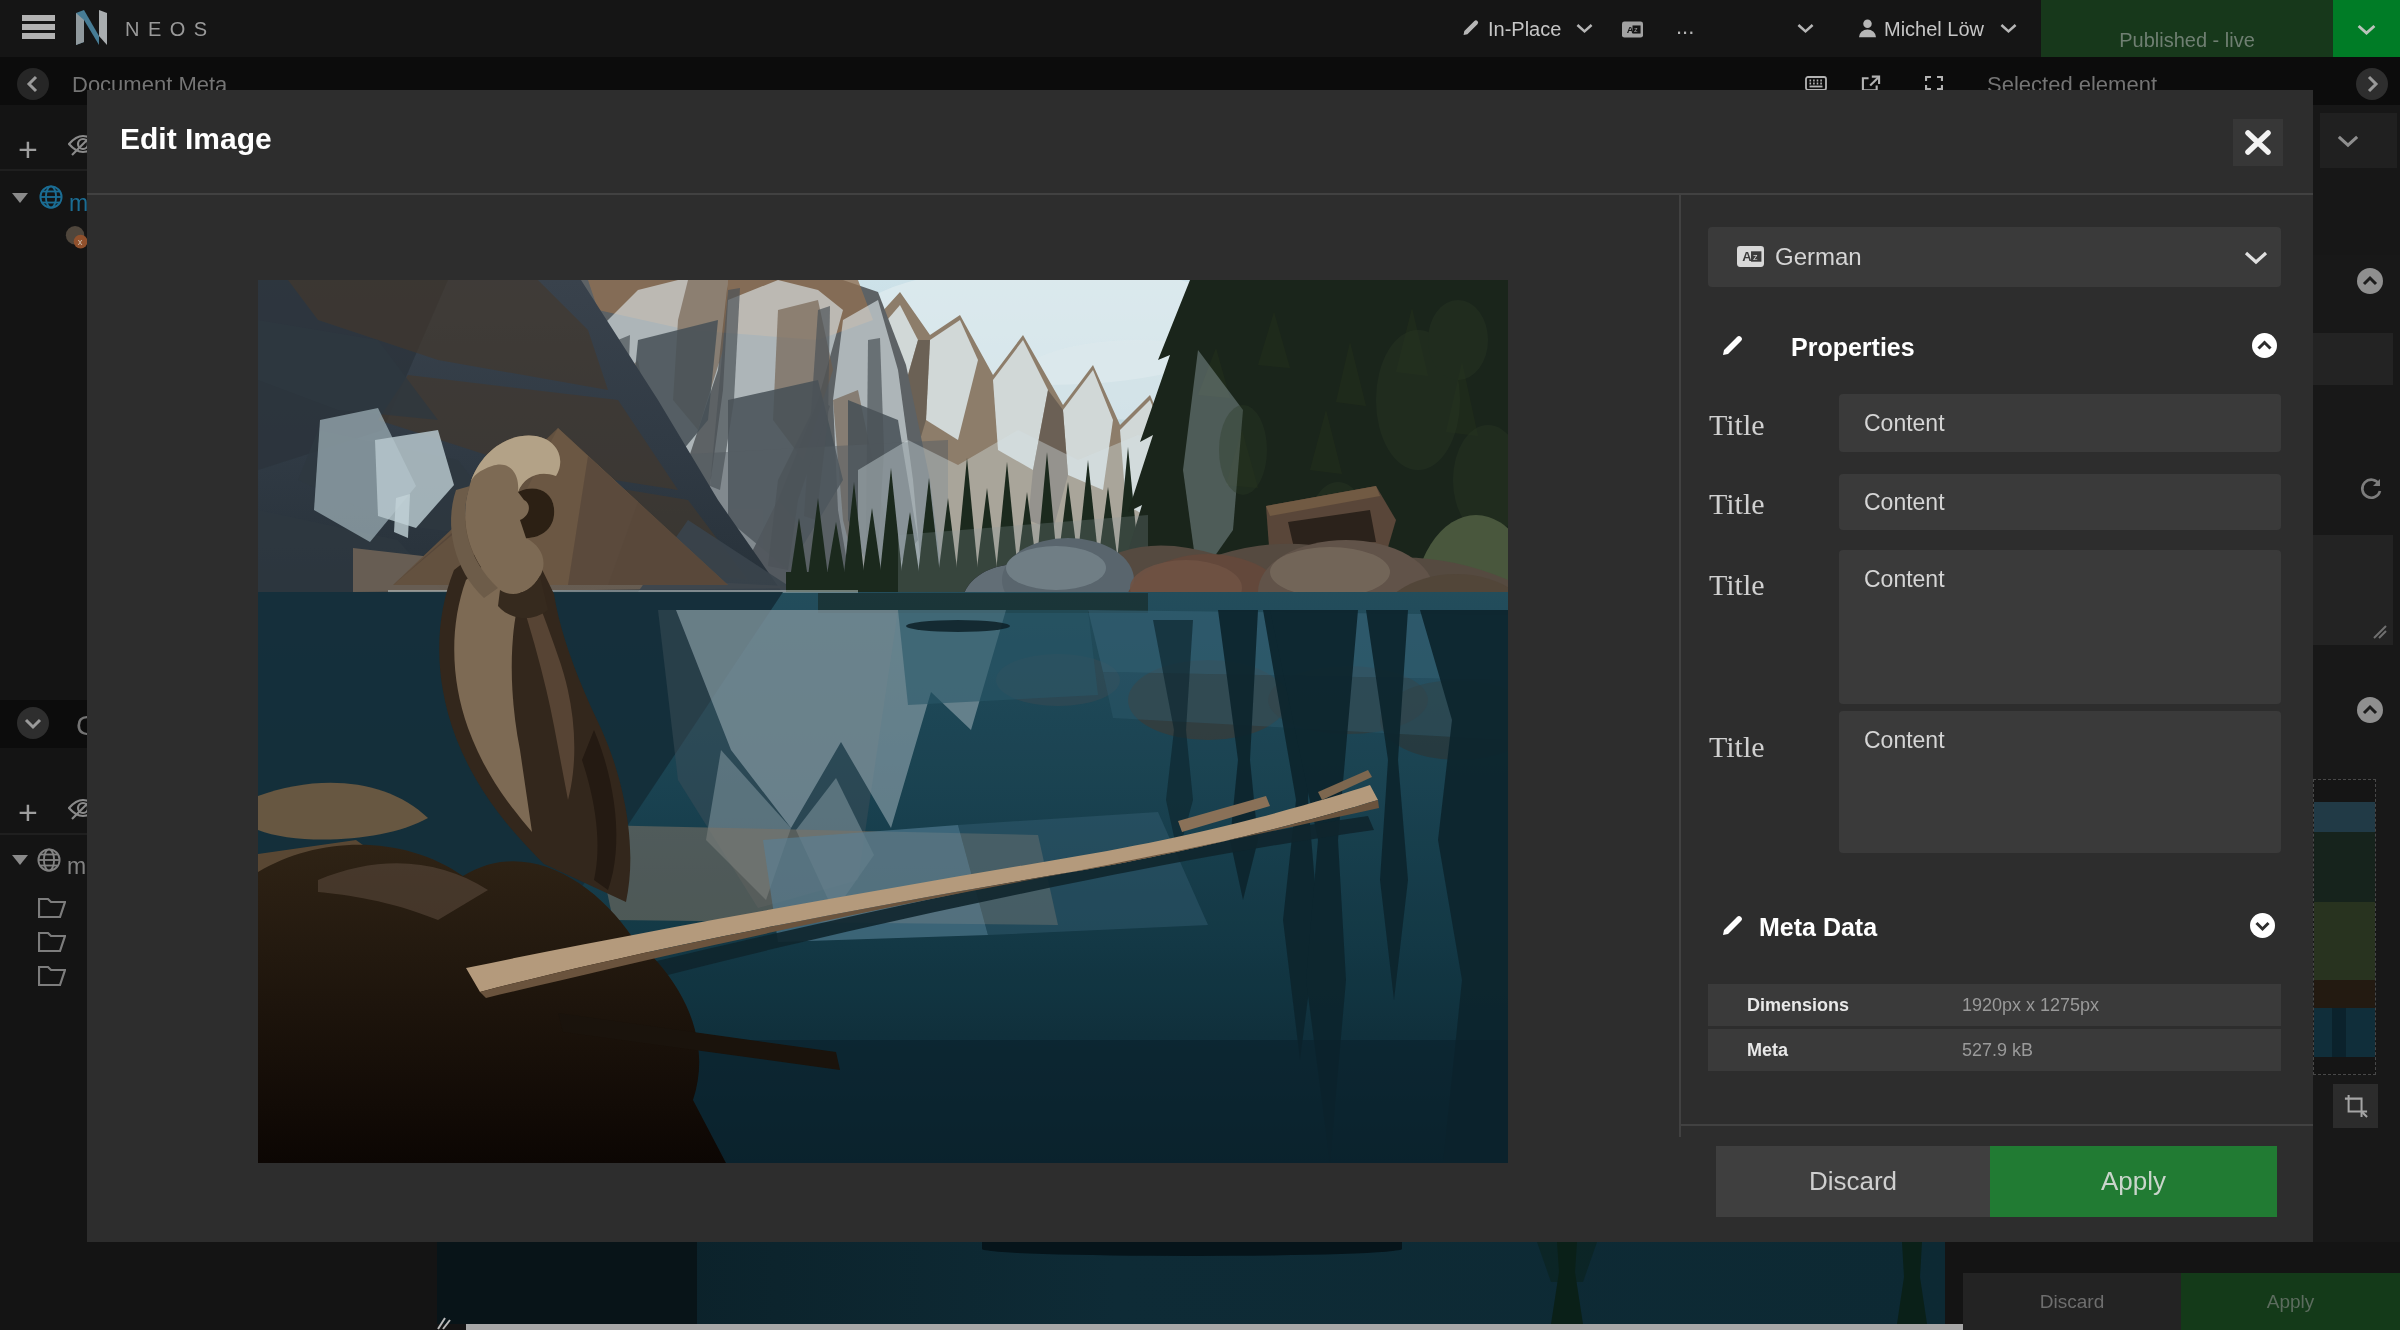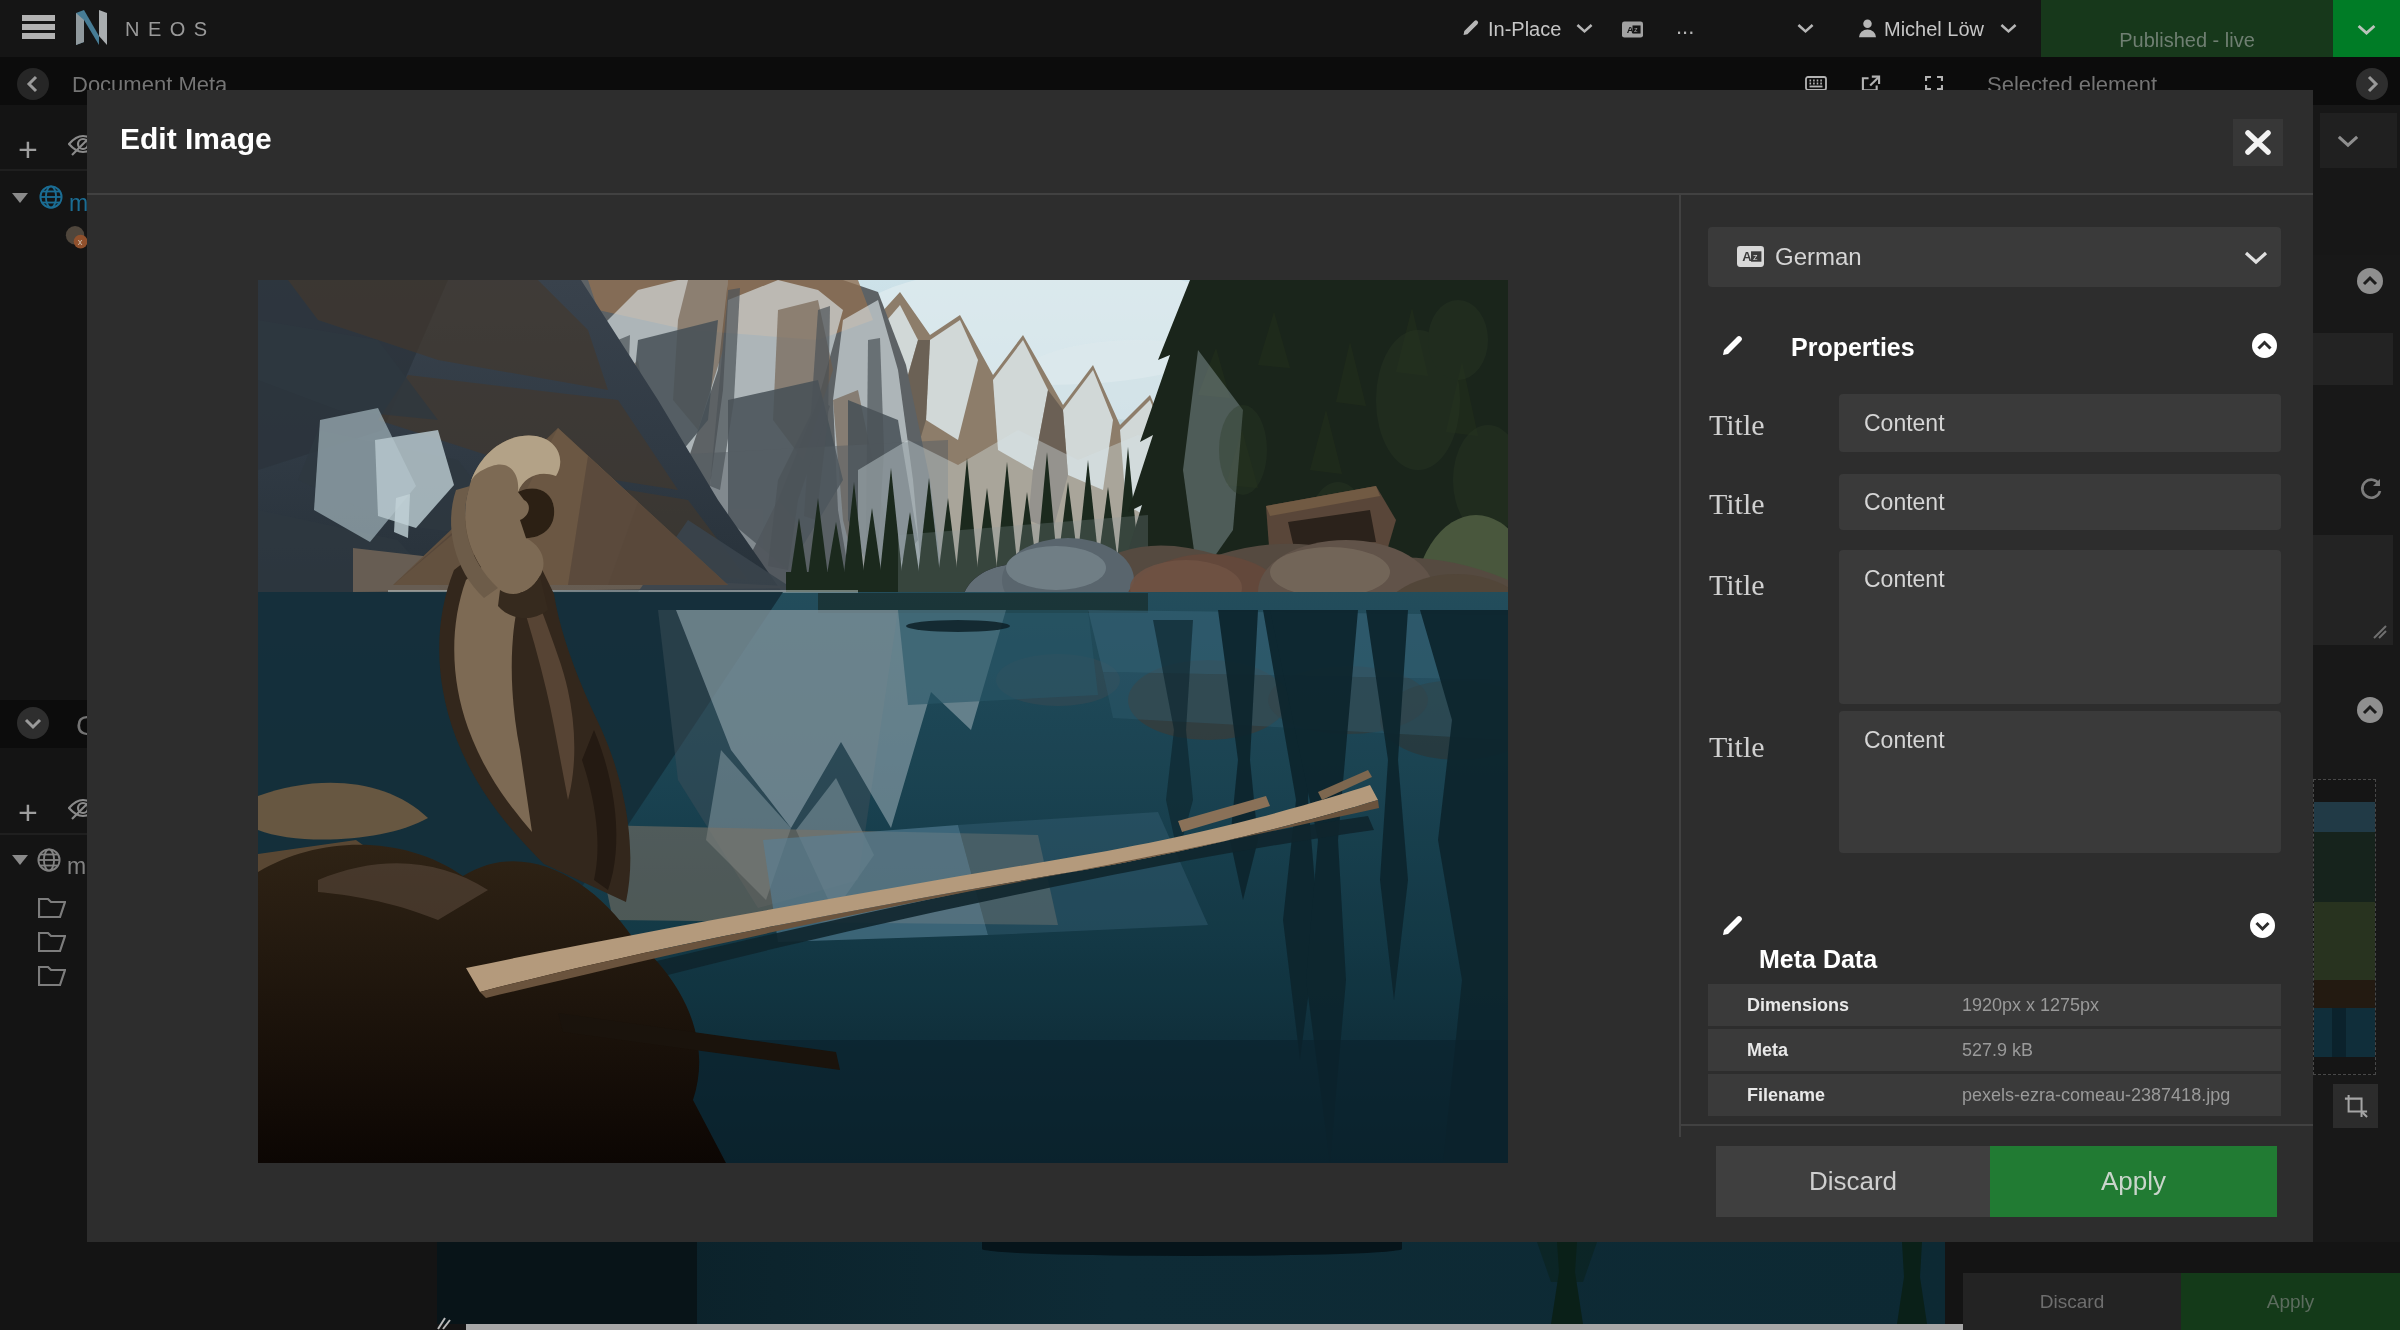--- a/index.html
+++ b/index.html
@@ -504,36 +504,32 @@
         <div class="abs" style="left:25px;top:16px;">Content</div>
       </div>
     <div class="lbl" style="left:1622px;top:640px;">Title</div>
     <div class="inp" style="left:1752px;top:621px;width:442px;height:142px;">
         <div class="abs" style="left:25px;top:16px;">Content</div>
       </div>
 
     <svg class="abs" style="left:1634px;top:825px" width="22" height="22" viewBox="0 0 22 22">
       <path d="M2 20 L3 15 L16 2 a2.4 2.4 0 0 1 4 4 L7 19 Z" fill="#ffffff"></path>
     </svg>
-    <div class="sechead" style="left:1672px;top:823px;margin-top:32px;">Meta Data</div>
+    <div class="sechead" style="left:1672px;top:823px;">Meta Data</div>
     <svg class="abs" style="left:2163px;top:823px" width="25" height="25" viewBox="0 0 25 25">
       <circle cx="12.5" cy="12.5" r="12.5" fill="#ffffff"></circle>
       <path d="M6.5 10 L12.5 16 L18.5 10" stroke="#2d2d2d" stroke-width="3" fill="none"></path>
     </svg>
 
     <div class="mrow" style="left:1621px;top:894px;width:573px;height:42px;">
       <div class="mlbl">Dimensions</div>
         <div class="mval">1920px x 1275px</div>
     </div>
     <div class="mrow" style="left:1621px;top:939px;width:573px;height:42px;">
       <div class="mlbl">Meta</div>
         <div class="mval">527.9 kB</div>
     </div>
-    <div class="mrow" style="left:1621px;top:984px;width:573px;height:42px;">
-      <div class="mlbl">Filename</div>
-        <div class="mval">pexels-ezra-comeau-2387418.jpg</div>
-    </div>
 
     <div class="btn" style="left:1629px;top:1056px;width:274px;height:71px;background:#3f3f3f;color:#cfcfcf;line-height:71px;">Discard</div>
     <div class="btn" style="left:1903px;top:1056px;width:287px;height:71px;background:#217b33;color:#c9d5cb;line-height:71px;">Apply</div>
   </div>
 
 </div>
 
 </body></html>

